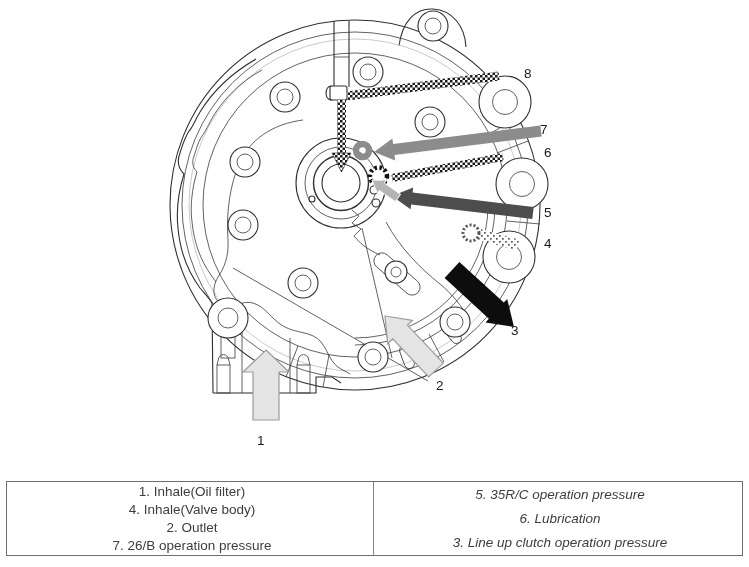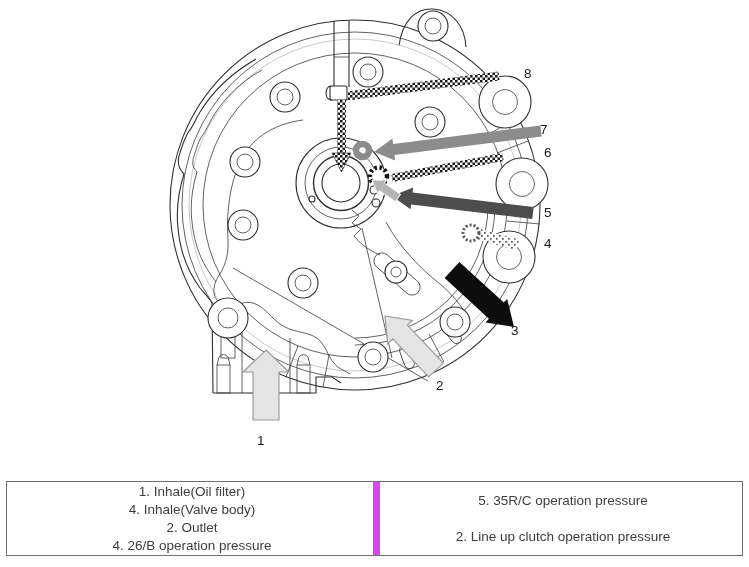--- a/index.html
+++ b/index.html
@@ -10,21 +10,21 @@
   .ln{fill:none;stroke:#2f2f2f;stroke-width:1.1;}
   .lnthin{fill:none;stroke:#3a3a3a;stroke-width:0.8;}
   .lnlight{fill:none;stroke:#c9c9c9;stroke-width:1;}
   .hole{fill:#ffffff;stroke:#2f2f2f;stroke-width:1.1;}
   .num{font-family:"Liberation Sans",sans-serif;font-size:13.5px;fill:#1a1a1a;}
   .legend-table{position:absolute;left:6px;top:481px;width:737px;height:75px;
                 border:1px solid #6e6e6e;display:flex;box-sizing:border-box;background:#fff;}
   .legend-col{display:flex;flex-direction:column;justify-content:space-around;
               box-sizing:border-box;padding:1px 0;}
   .legend-col.left{width:366px;}
-  .legend-col.right{flex:1;border-left:7px solid #d946ef;}
+  .legend-col.right{flex:1;border-left:1px solid #d946ef;font-style:italic;}
   .legend-row{font-size:13.5px;color:#3d3d3d;line-height:17px;padding-left:4px;
               white-space:nowrap;text-align:center;}
 </style>
 </head>
 <body>
 
 <div class="screen">
 
   <div class="diagram-wrap">
     <svg width="749" height="472" viewBox="0 0 749 472">
@@ -223,21 +223,22 @@
         <text class="num" x="524" y="78">8</text>
       </g>
     </svg>
   </div>
 
   <div class="legend-table">
     <div class="legend-col left">
       <div class="legend-row">1. Inhale(Oil filter)</div>
       <div class="legend-row">4. Inhale(Valve body)</div>
       <div class="legend-row">2. Outlet</div>
-      <div class="legend-row">4. 26/B operation pressure</div>
+      <div class="legend-row">7. 26/B operation pressure</div>
     </div>
     <div class="legend-col right">
       <div class="legend-row">5. 35R/C operation pressure</div>
-      <div class="legend-row">2. Line up clutch operation pressure</div>
+      <div class="legend-row">6. Lubrication</div>
+      <div class="legend-row">3. Line up clutch operation pressure</div>
     </div>
   </div>
 
 </div>
 
 </body></html>

